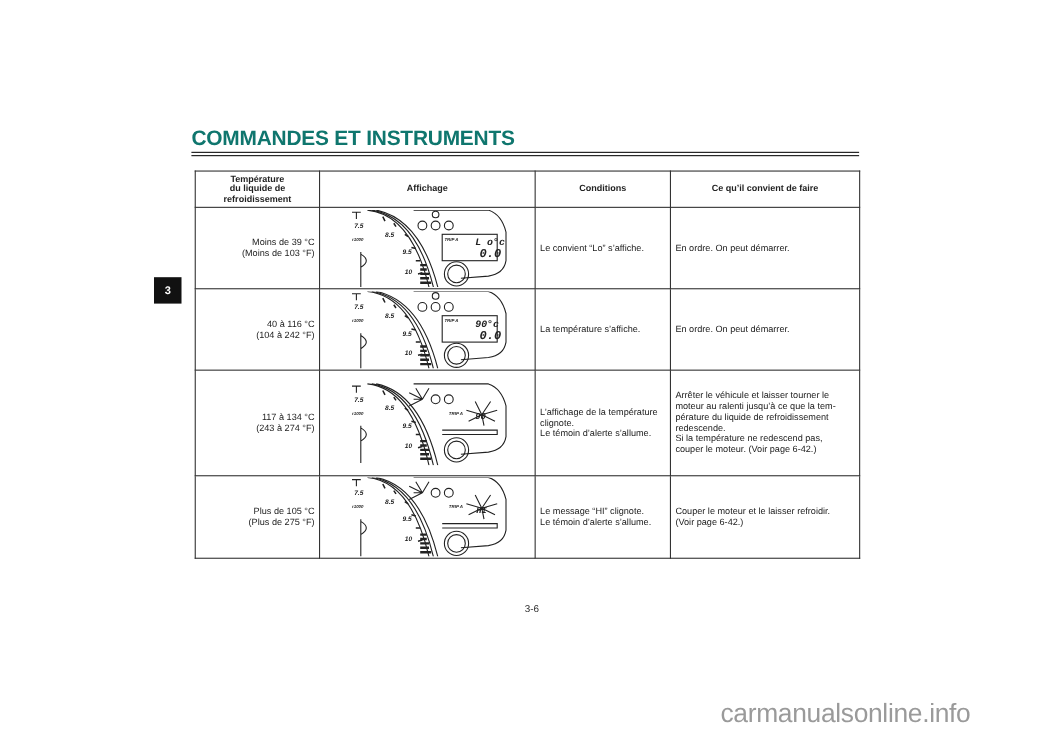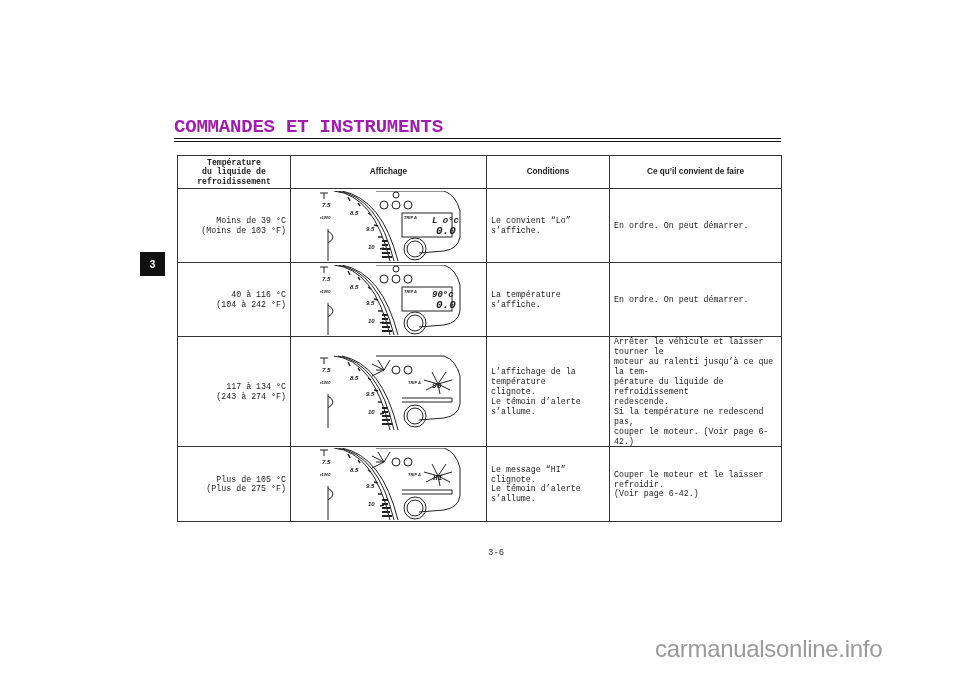--- a/index.html
+++ b/index.html
@@ -1,30 +1,30 @@
 <!DOCTYPE html>
 <html><head>
   <meta charset="utf-8">
   <style>
     html, body { margin: 0; padding: 0; background: #ffffff; }
     body { width: 960px; height: 678px; position: relative; overflow: hidden; font-family: "Liberation Sans", sans-serif; color: #222; }
-    .page-title { position: absolute; left: 174px; top: 116px; font-size: 19px; font-weight: bold; letter-spacing: -0.2px; color: #a21caf; font-family: Liberation Mono, monospace; }
+    .page-title { position: absolute; left: 174px; top: 116px; font-size: 19px; font-weight: bold; letter-spacing: -0.2px; color: #0f766e; }
     .title-rule { position: absolute; left: 174px; width: 607px; height: 1px; background: #111; }
     .tab-marker { position: absolute; left: 140px; top: 252px; width: 25px; height: 24px; background: #111; color: #fff; font-weight: bold; font-size: 10px; display: flex; align-items: center; justify-content: center; }
     table.coolant { position: absolute; left: 177px; top: 155px; width: 604px; border-collapse: collapse; table-layout: fixed; font-size: 8.3px; }
     table.coolant td, table.coolant th { border: 1px solid #333; padding: 0 4px; vertical-align: middle; }
     table.coolant th { font-weight: bold; height: 32px; line-height: 1.15; font-size: 8.2px; }
     .c-temp { text-align: right; }
-    .cell-text { white-space: pre-line; line-height: 1.2; font-family: Liberation Mono, monospace; }
+    .cell-text { white-space: pre-line; line-height: 1.2; }
     .row-1 td { height: 73px; }
     .row-2 td { height: 73px; }
     .row-3 td { height: 95px; }
     .row-4 td { height: 74px; }
     .gauge { display: block; margin: 0 auto; }
-    .page-number { position: absolute; left: 488px; top: 548px; font-size: 9px; color: #333; font-family: Liberation Mono, monospace; }
+    .page-number { position: absolute; left: 477px; top: 548px; font-size: 9px; color: #333; }
     .watermark { position: absolute; left: 655px; top: 635px; font-size: 24px; color: #9a9a9a; letter-spacing: -0.3px; }
   </style>
 </head>
 <body>
 
 <div class="page-title">COMMANDES ET INSTRUMENTS</div>
 <div class="title-rule" style="top:138px;"></div>
 <div class="title-rule" style="top:141px;"></div>
 
 <div class="tab-marker">3</div>

